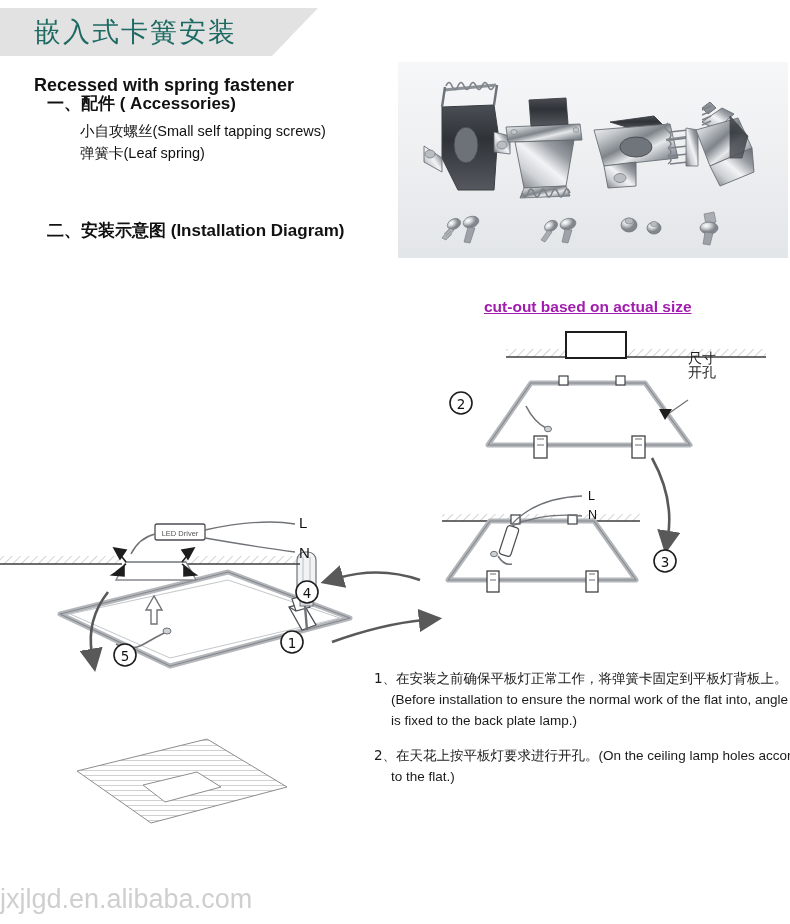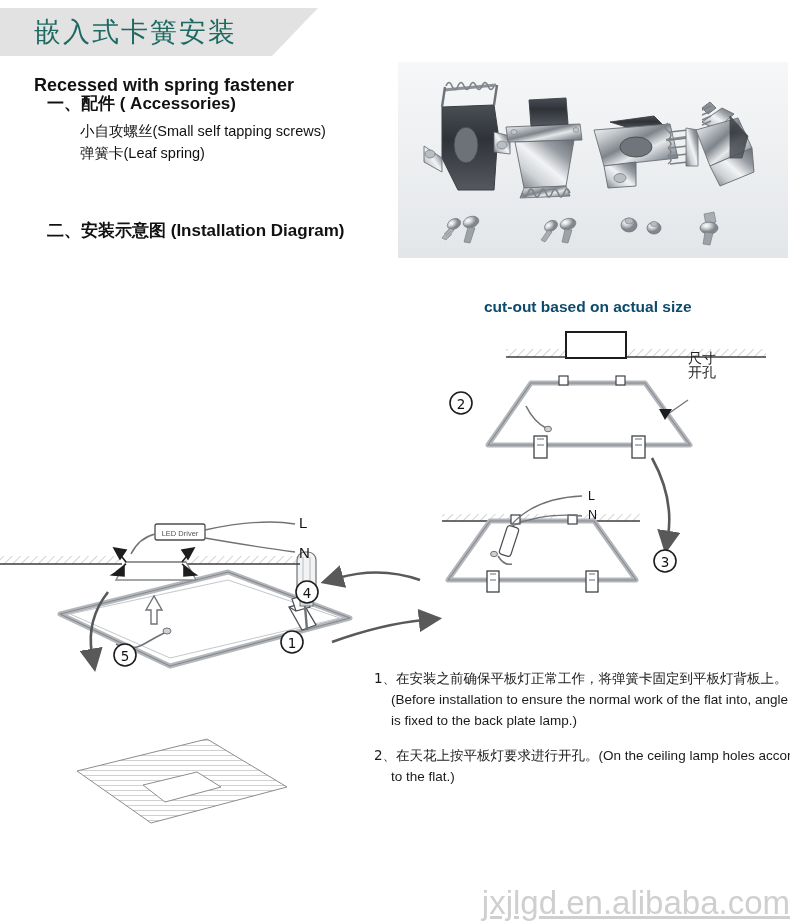--- a/index.html
+++ b/index.html
@@ -40,45 +40,44 @@
       radial-gradient(ellipse 70% 90% at 50% 35%, #f4f5f7 0%, #eceef0 55%, #e2e5e8 100%);
     overflow:hidden;
   }
 
   
   #diagram{left:0;top:262px;width:790px;height:420px;}
   .cn-ann{font-size:14px;line-height:14px;color:#222;
     font-family:Liberation Serif, serif;white-space:nowrap;}
 
   #cutout-title{
-    left:484px;top:298px;font-size:15.5px;font-weight:bold;color:#0c4a6e;white-space:nowrap;
+    left:484px;top:298px;font-size:15.5px;font-weight:bold;color:#a21caf;white-space:nowrap;text-decoration:underline;
   }
 
   
   #instructions{left:338px;top:668px;width:452px;margin-left:36px;}
   .instr{margin-bottom:14px;}
   .instr .cn{
     font-size:13.5px;line-height:21px;color:#1a1a1a;
     font-family:"DejaVu Sans","Liberation Sans",sans-serif;
   }
   .instr .en{
     font-size:13.5px;line-height:21px;color:#1a1a1a;
     font-family:"Liberation Sans",sans-serif;
   }
   .instr p{margin:0;padding:0;text-indent:0;}
   .instr .body{padding-left:17px;}
   .instr .first{text-indent:-17px;}
 
   
   #watermark{
-    left:0;top:884px;width:790px;text-align:right;
-    font-size:33px;color:#cfcfcf;letter-spacing:0px;
+    left:0;top:884px;width:790px;text-align:left;
+    font-size:27px;color:#cfcfcf;letter-spacing:0px;
     font-family:"Liberation Sans",sans-serif;
     pointer-events:none;
-    text-decoration:underline;
   }
 </style>
 </head>
 <body>
 
 <div class="abs" id="banner"></div>
 <div class="abs" id="banner-title">嵌入式卡簧安装</div>
 <div class="abs" id="subtitle">Recessed with spring fastener</div>
 
 <div class="abs" id="sec1-heading">一、配件 ( Accessories)</div>

